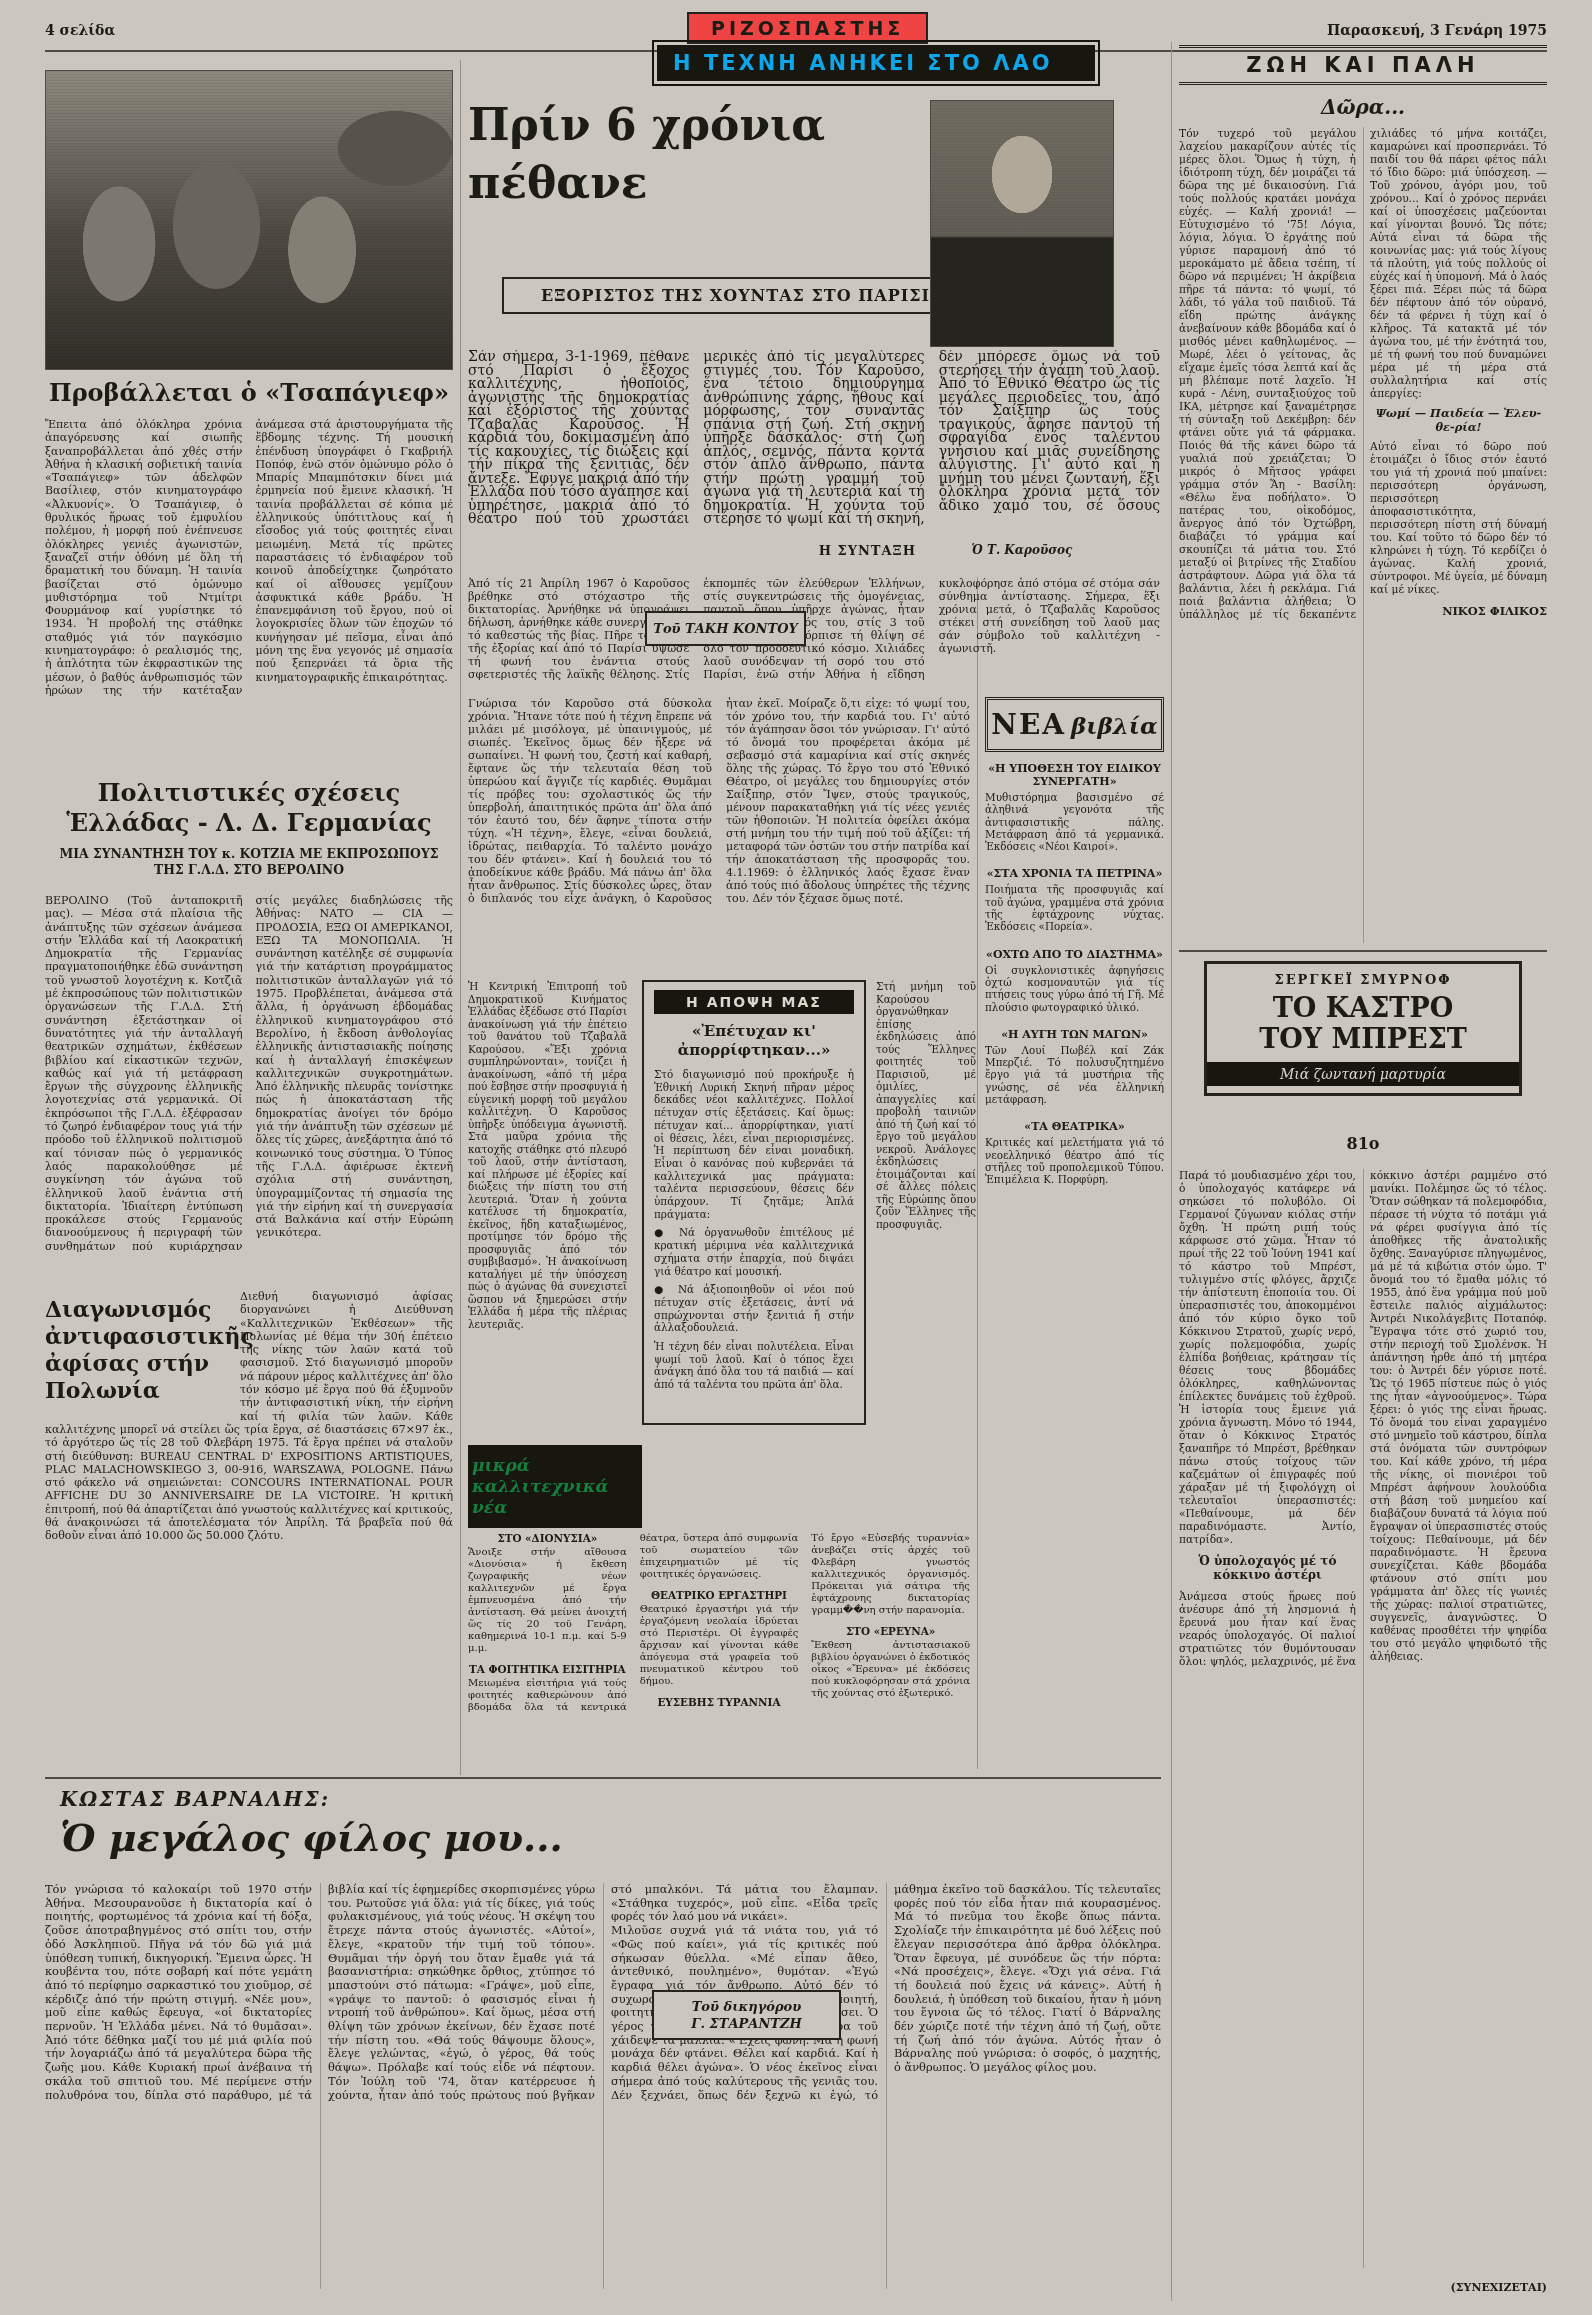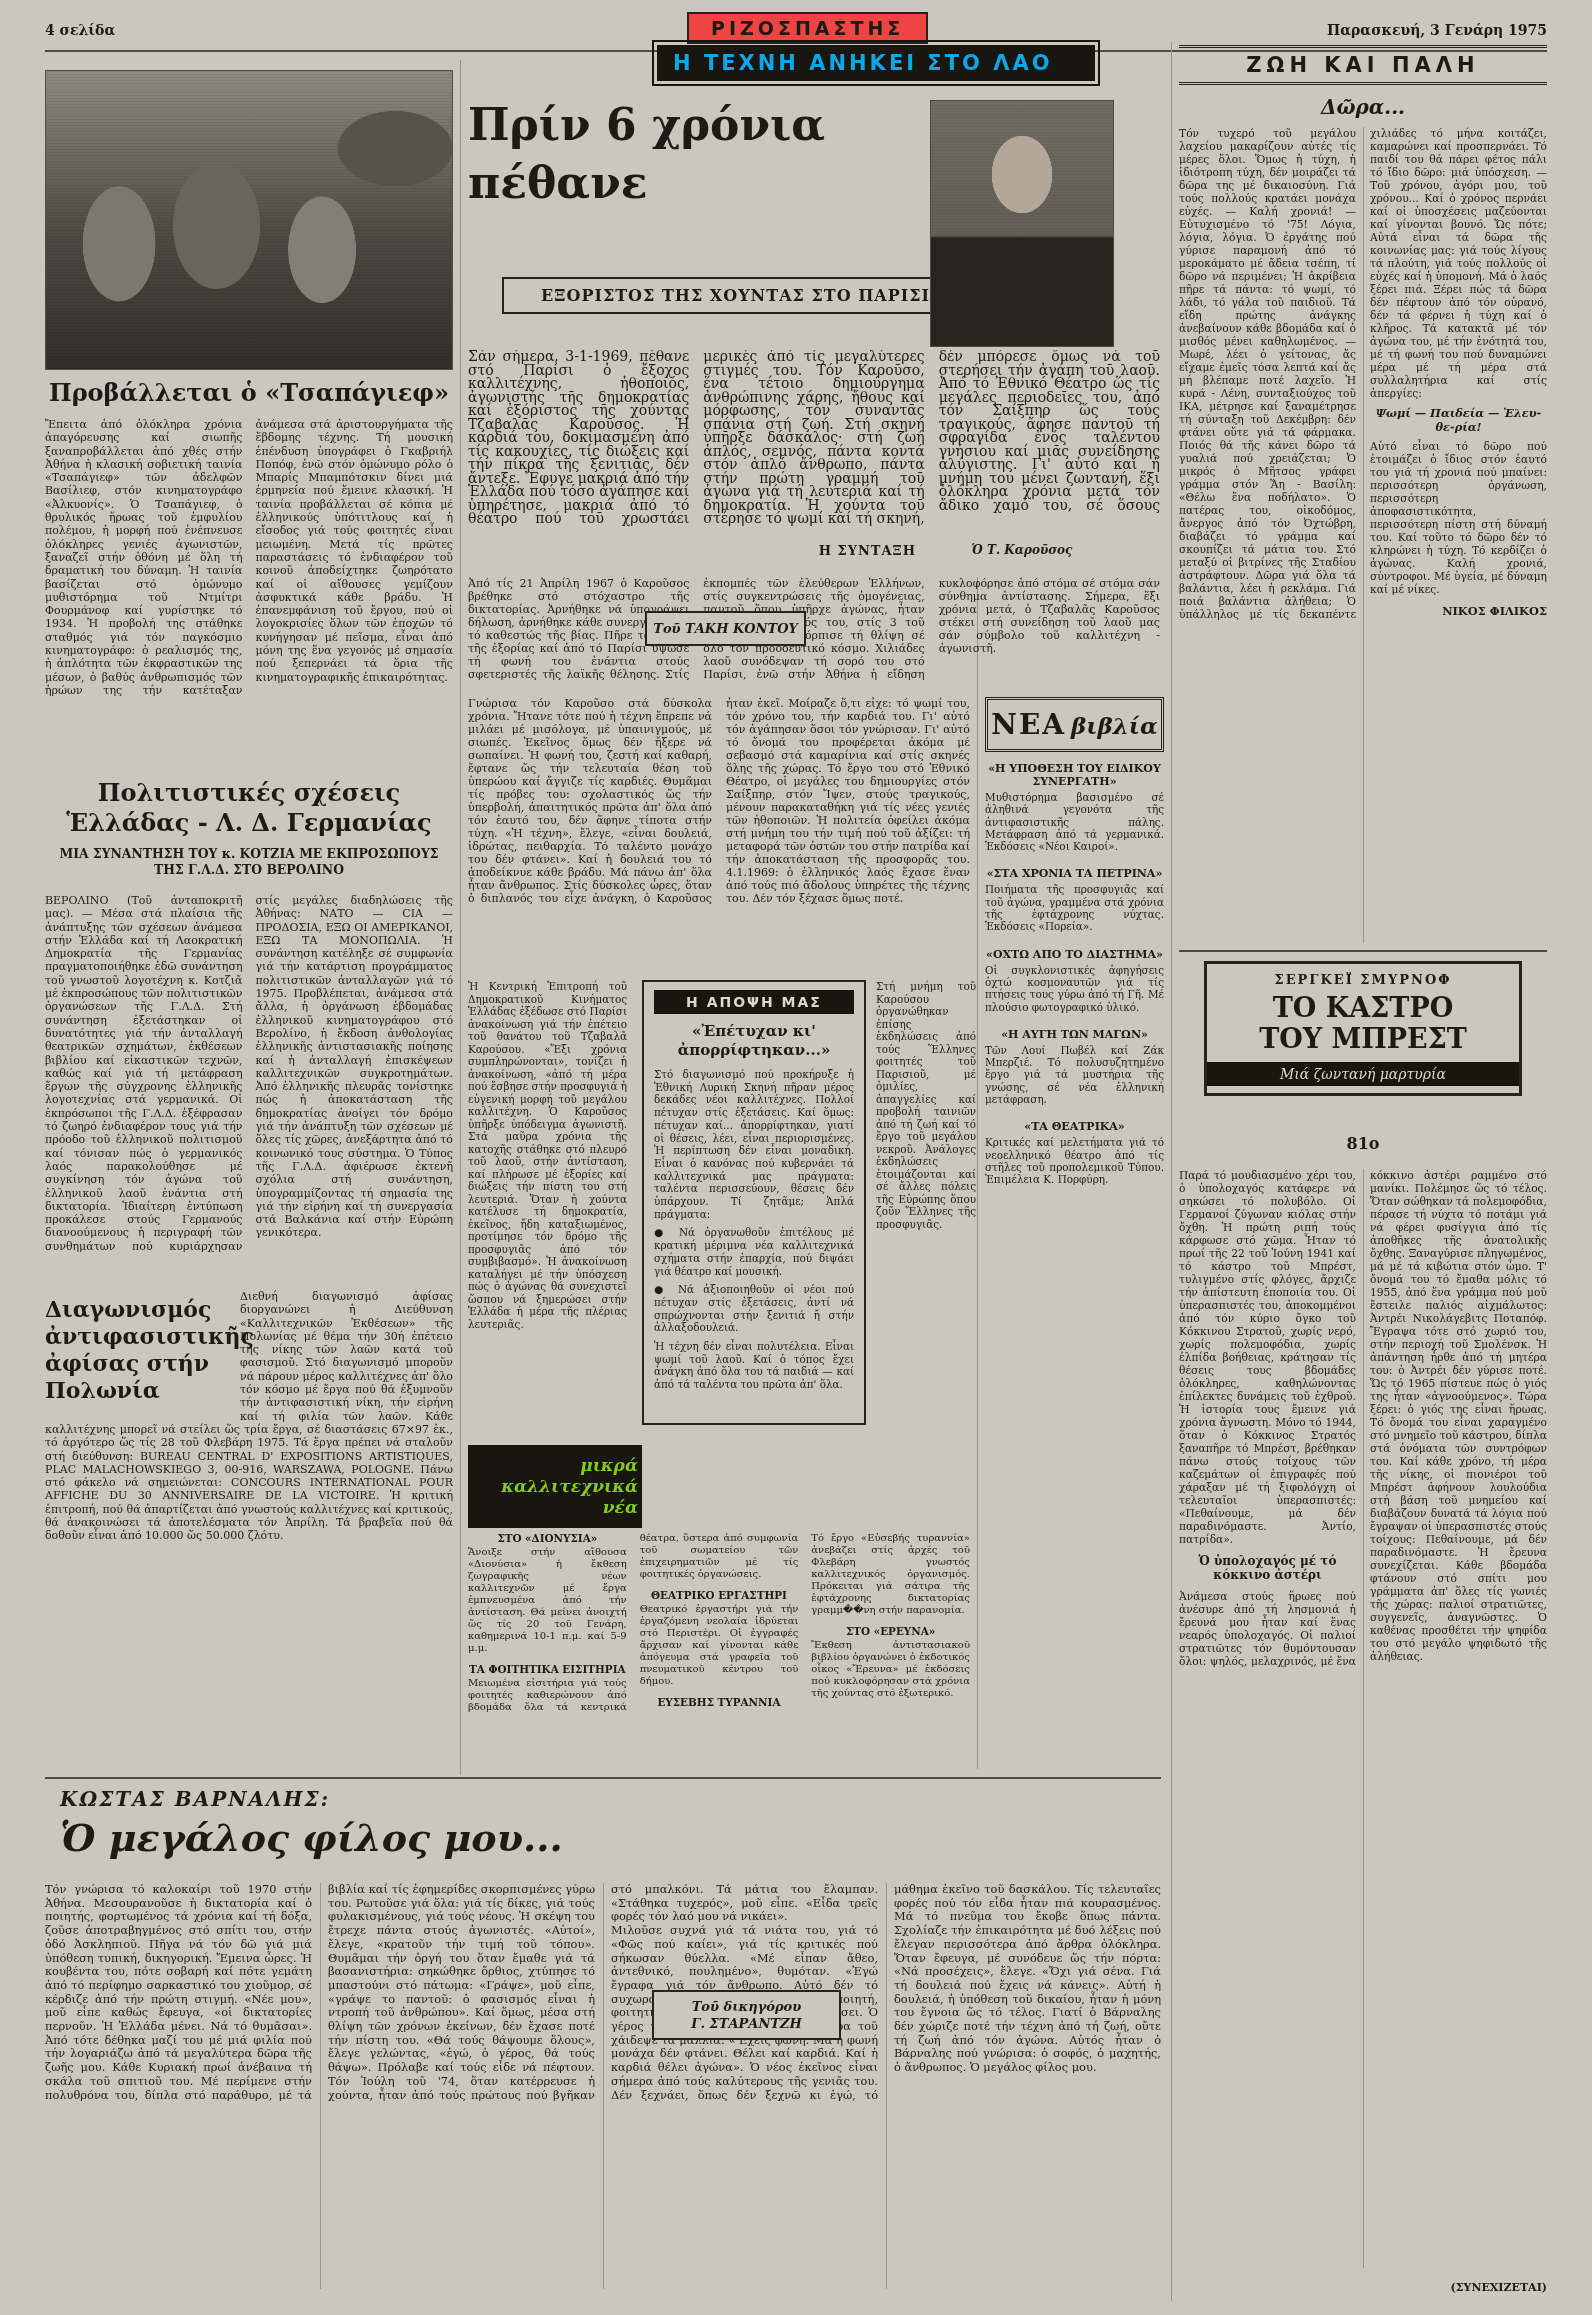--- a/index.html
+++ b/index.html
@@ -73,21 +73,21 @@
   #kontos-body3 { left:876px; top:980px; width:100px; height:443px; font-size:10.4px; line-height:12.5px; }
 
   
   #apopsi-box { left:642px; top:980px; width:224px; height:445px; border:2px solid #24231d; padding:8px 10px; overflow:hidden; }
   #apopsi-label { display:block; background:#17160f; color:#dcd7cb; text-align:center; font-weight:bold;
     font-size:14px; letter-spacing:2px; padding:4px 0; margin-bottom:8px; font-family:"DejaVu Sans","Liberation Sans",sans-serif; }
   #apopsi-headline { text-align:center; font-size:15px; font-weight:bold; line-height:19px; margin-bottom:8px; }
   .apopsi-p { font-size:10.4px; line-height:12.7px; text-align:justify; margin-bottom:6px; }
 
   
-  #mikra-title { left:468px; top:1445px; width:174px; background:#17160f; color:#84cc16; text-align:right;
+  #mikra-title { left:468px; top:1445px; width:174px; background:#17160f; color:#15803d; text-align:left;
     padding:10px 4px; font-style:italic; font-weight:bold; font-size:17px; line-height:21px; }
   #mikra-items { left:468px; top:1532px; width:502px; height:237px; column-count:3; column-gap:13px; }
   .mikra-item { margin-bottom:9px; }
   .mikra-h { display:block; font-weight:bold; font-size:10.4px; text-align:center; margin-bottom:2px; }
   .mikra-t { display:block; font-size:10px; line-height:12px; text-align:justify; }
 
   
   #nea-box { left:985px; top:697px; width:179px; height:1073px; overflow:hidden; }
   #nea-header { border:3px double #24231d; text-align:center; padding:8px 2px; margin-bottom:10px; }
   #nea-header .big { font-size:28px; font-weight:bold; letter-spacing:2px; }

